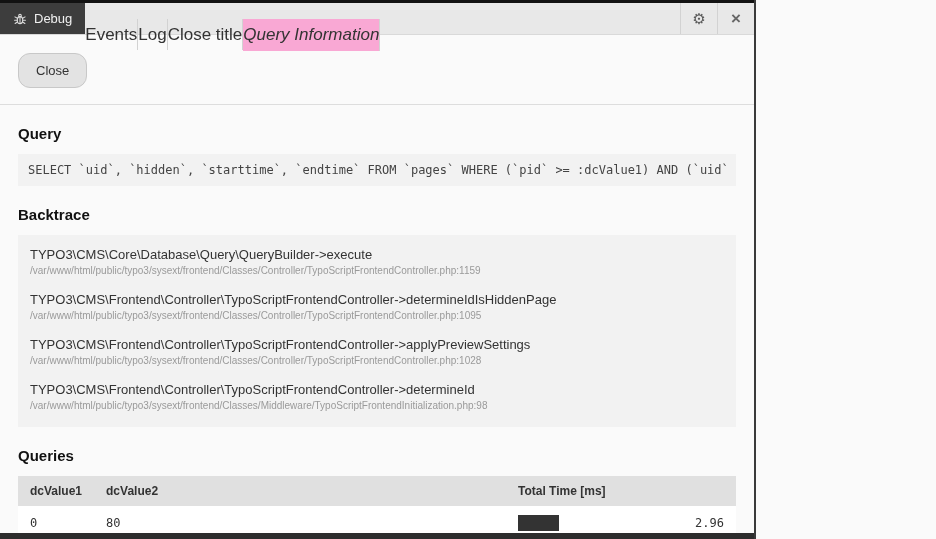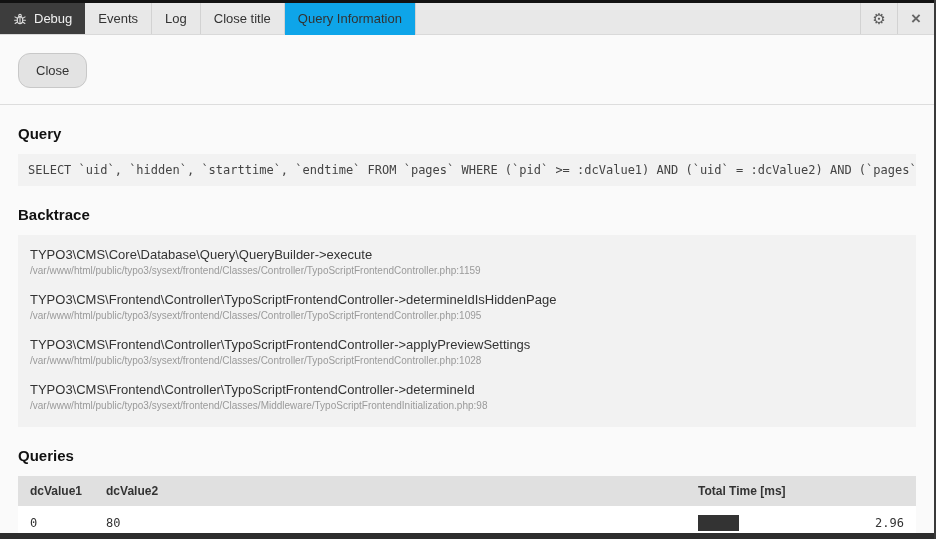--- a/index.html
+++ b/index.html
@@ -4,21 +4,21 @@
 <style>
   * { box-sizing: border-box; margin: 0; padding: 0; }
   html, body { width: 936px; height: 539px; overflow: hidden; }
   body {
     font-family: "Liberation Sans", sans-serif;
     background: #fafafa;
     color: #333;
   }
   .window {
     position: relative;
-    width: 936px; height: 539px;
+    width: 756px; height: 539px;
     border-right: 2px solid #3a3a3a;
     overflow: hidden;
     background: #fafafa;
   }
   .top-strip { height: 3px; background: #121212; }
 
   
   .tabbar {
     display: flex;
     align-items: flex-start;
@@ -29,30 +29,32 @@
   .brand {
     display: flex; align-items: center; gap: 7px;
     background: #3d3d3d; color: #f0f0f0;
     font-size: 13px;
     height: 31px; padding: 0 13px;
     cursor: pointer;
   }
   .brand .bug { display: flex; align-items: center; }
   .tab {
     line-height: 31px; height: 31px;
-    padding: 0 13px;
-    font-size: 13px; color: #333;
+    padding: 0 0;
+    font-size: 17px; color: #333;
     border-right: 1px solid #d2d2d2;
     cursor: pointer;
     white-space: nowrap;
+    margin-top: 16px;
   }
   .tab.active {
-    background: #0ea5e9;
+    background: #f9a8d4;
     height: 32px;
     border-left: 0;
+    font-style: italic;
   }
   .tb-actions { margin-left: auto; display: flex; height: 31px; }
   .iconbtn {
     width: 37px; height: 31px;
     display: flex; align-items: center; justify-content: center;
     border-left: 1px solid #d2d2d2;
     color: #5a5a5a;
     cursor: pointer;
   }
   .iconbtn.gear { font-size: 15px; }

